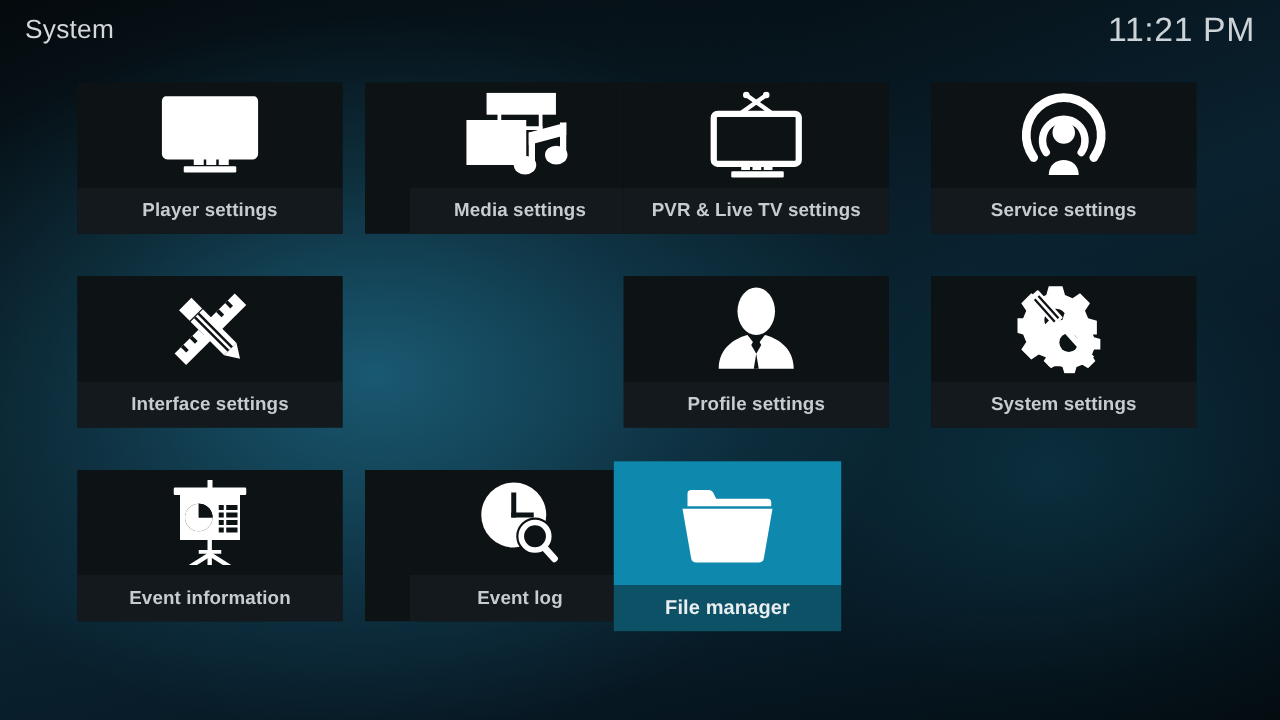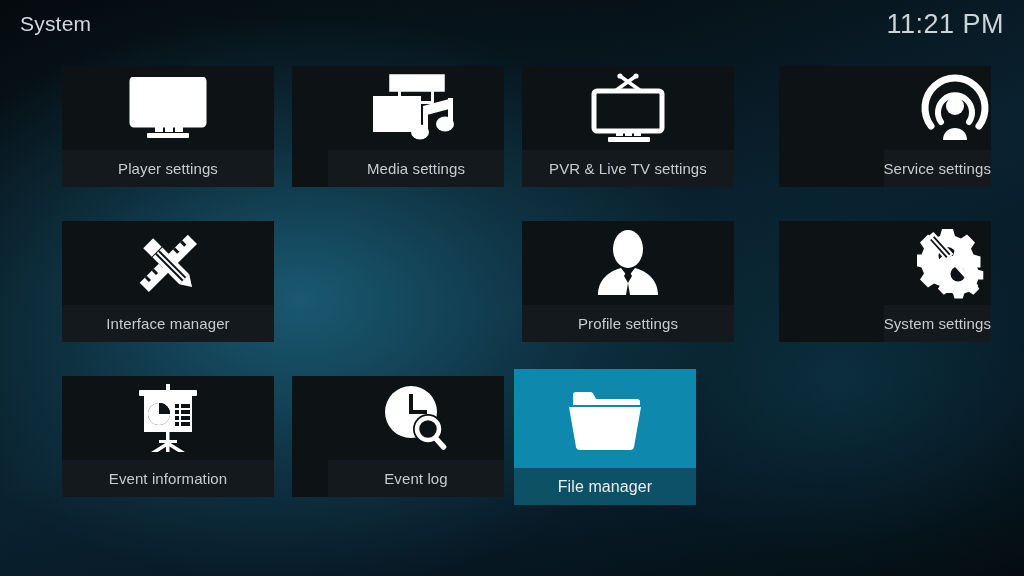--- a/index.html
+++ b/index.html
@@ -61,30 +61,30 @@
     position:relative;
   }
   .tile .label-bar {
     height:37px;
     background:#14191d;
     display:flex; align-items:center; justify-content:center;
   }
   .tile .label-bar span {
     font-size:15px;
     color:#c6ccd0;
-    font-weight:400;
+    font-weight:700;
     letter-spacing:0.1px;
     white-space:nowrap;
   }
 
   
   .c0 { left:0px; }
   .c1 { left:230px;padding-left:36px; }
-  .c2 { left:460px;text-align:right; }
-  .c3 { left:717px;align-items:flex-end; }
+  .c2 { left:437px;text-align:right; }
+  .c3 { left:683px; }
 
   
   .tile.selected {
     width:182px; height:136px;
     margin-top:-7px; margin-left:-8px;
   }
   .tile.selected .icon-area { background:#0e89ad; }
   .tile.selected .label-bar { background:#0d5166; }
   .tile.selected .label-bar span { color:#e9eef0; font-size:16px; }
 
@@ -205,21 +205,21 @@
 
               <rect class="wt" x="29" y="8" width="14" height="12"></rect>
               <rect class="wt" x="29" y="21" width="14" height="38"></rect>
               <rect x="33" y="21" width="2" height="38" fill="#0d1215"></rect>
               <rect x="37" y="21" width="2" height="38" fill="#0d1215"></rect>
               <path class="wt" d="M29 59 L43 59 L36 70 Z"></path>
             </g>
           </svg>
         </div>
         <div class="label-bar">
-          <span>Interface manager</span>
+          <span>Interface settings</span>
         </div>
       </div>
 
 
       <div class="tile c3">
         <div class="icon-area">
           <svg class="ico" width="74" height="72" viewBox="0 0 74 72">
 
             <path class="wt" d="M25 2 h11 l2 7 6 2.5 6-4 8 8 -4 6 2.5 6 7 2 v11 h-7 l-2.5 6 4 6 -8 8 -6-4 -6 2.5 -2 7 h-11 l-2-7 -6-2.5 -6 4 -8-8 4-6 -2.5-6 -7-2 v-11 h7 l2.5-6 -4-6 8-8 6 4 6-2.5 Z"></path>
             <circle cx="30.5" cy="29" r="9" fill="#0d1215"></circle>

